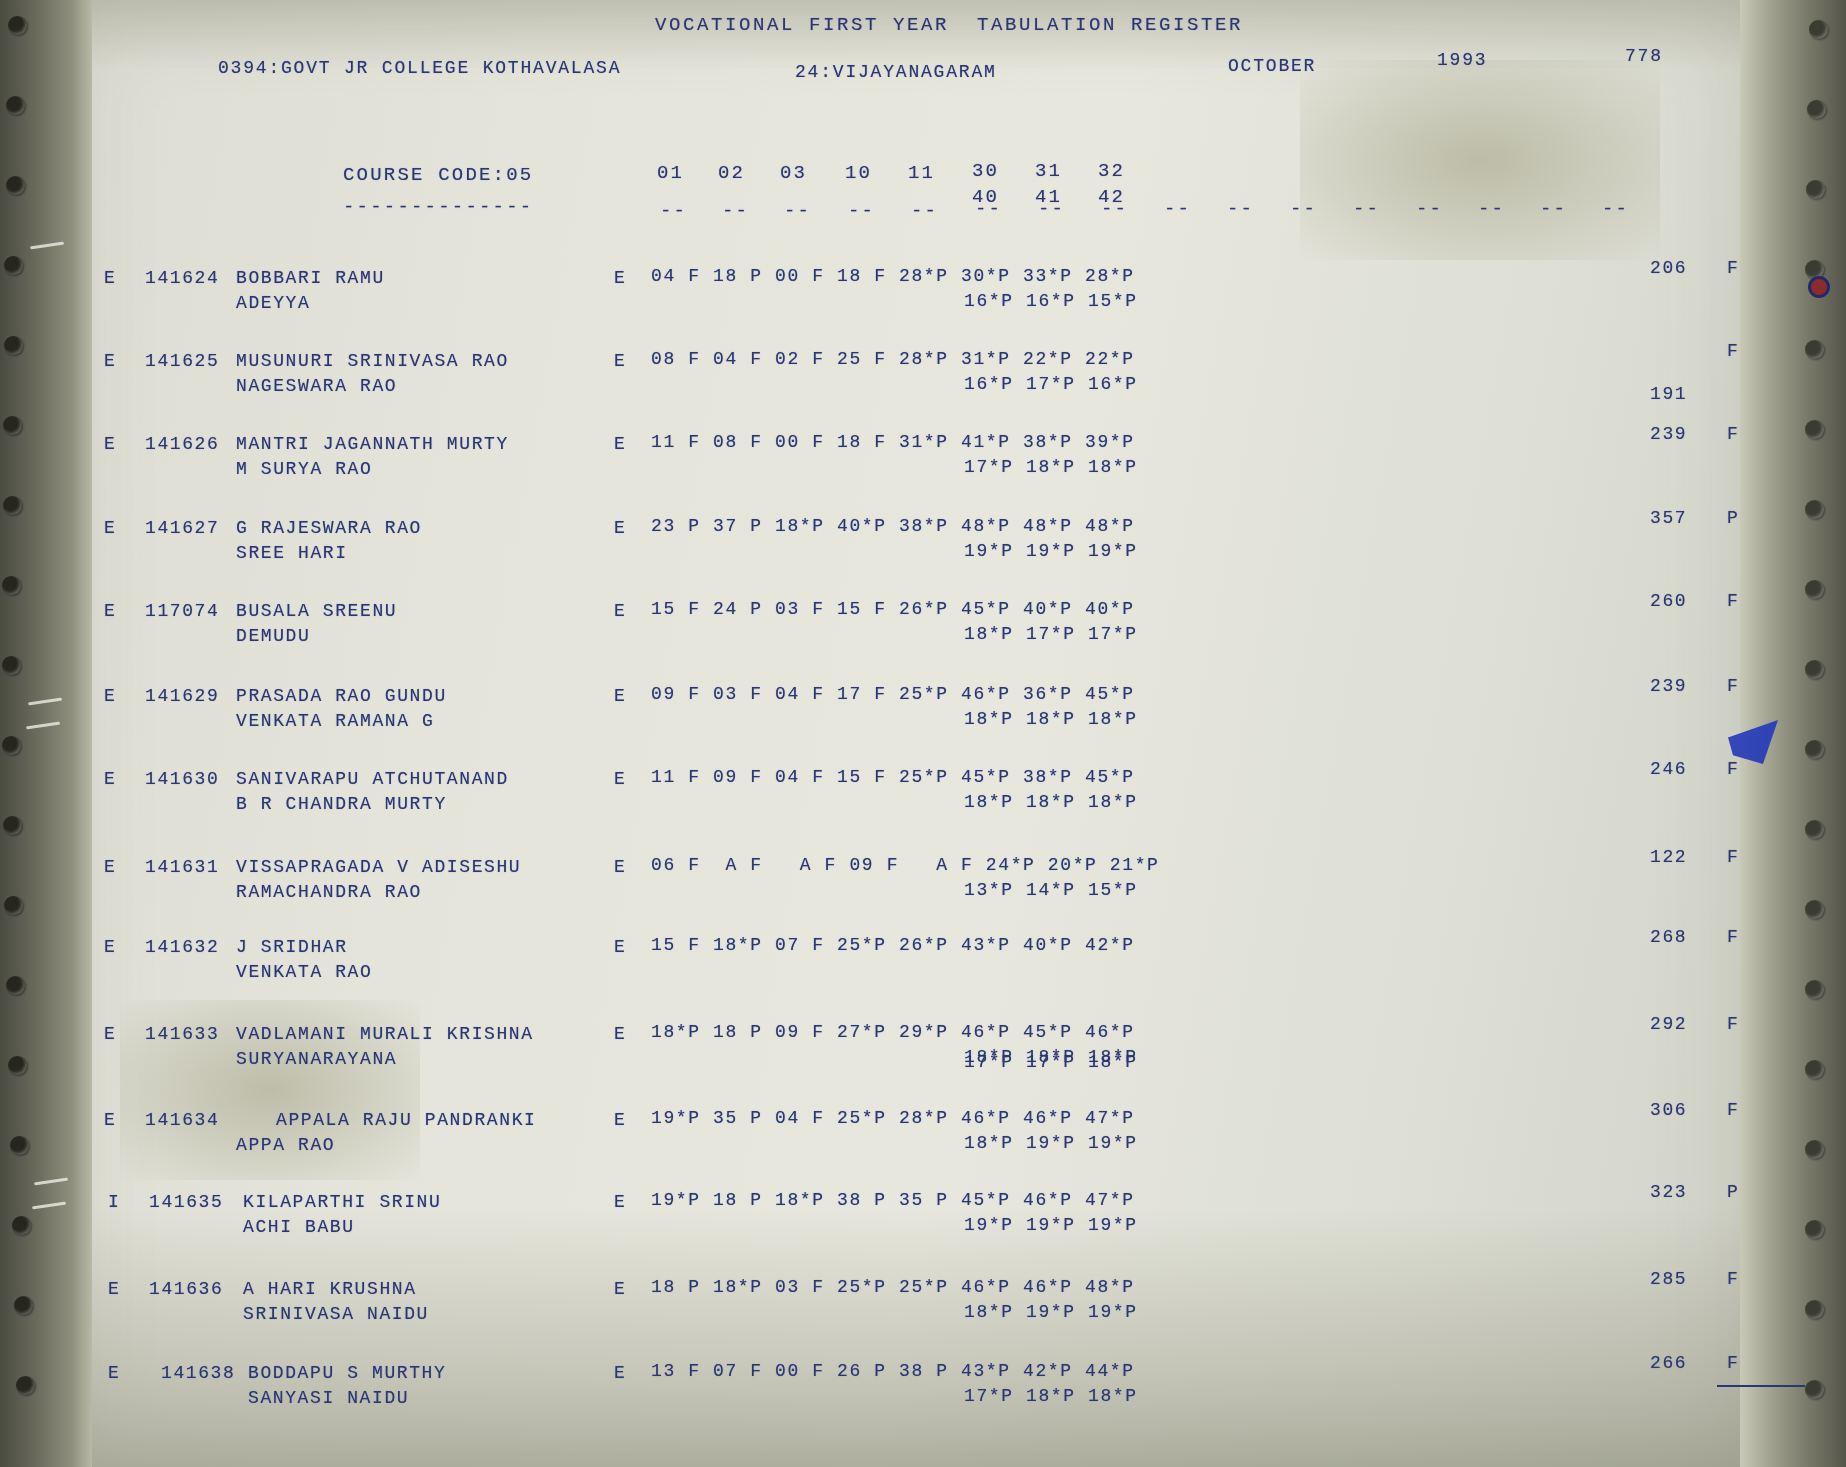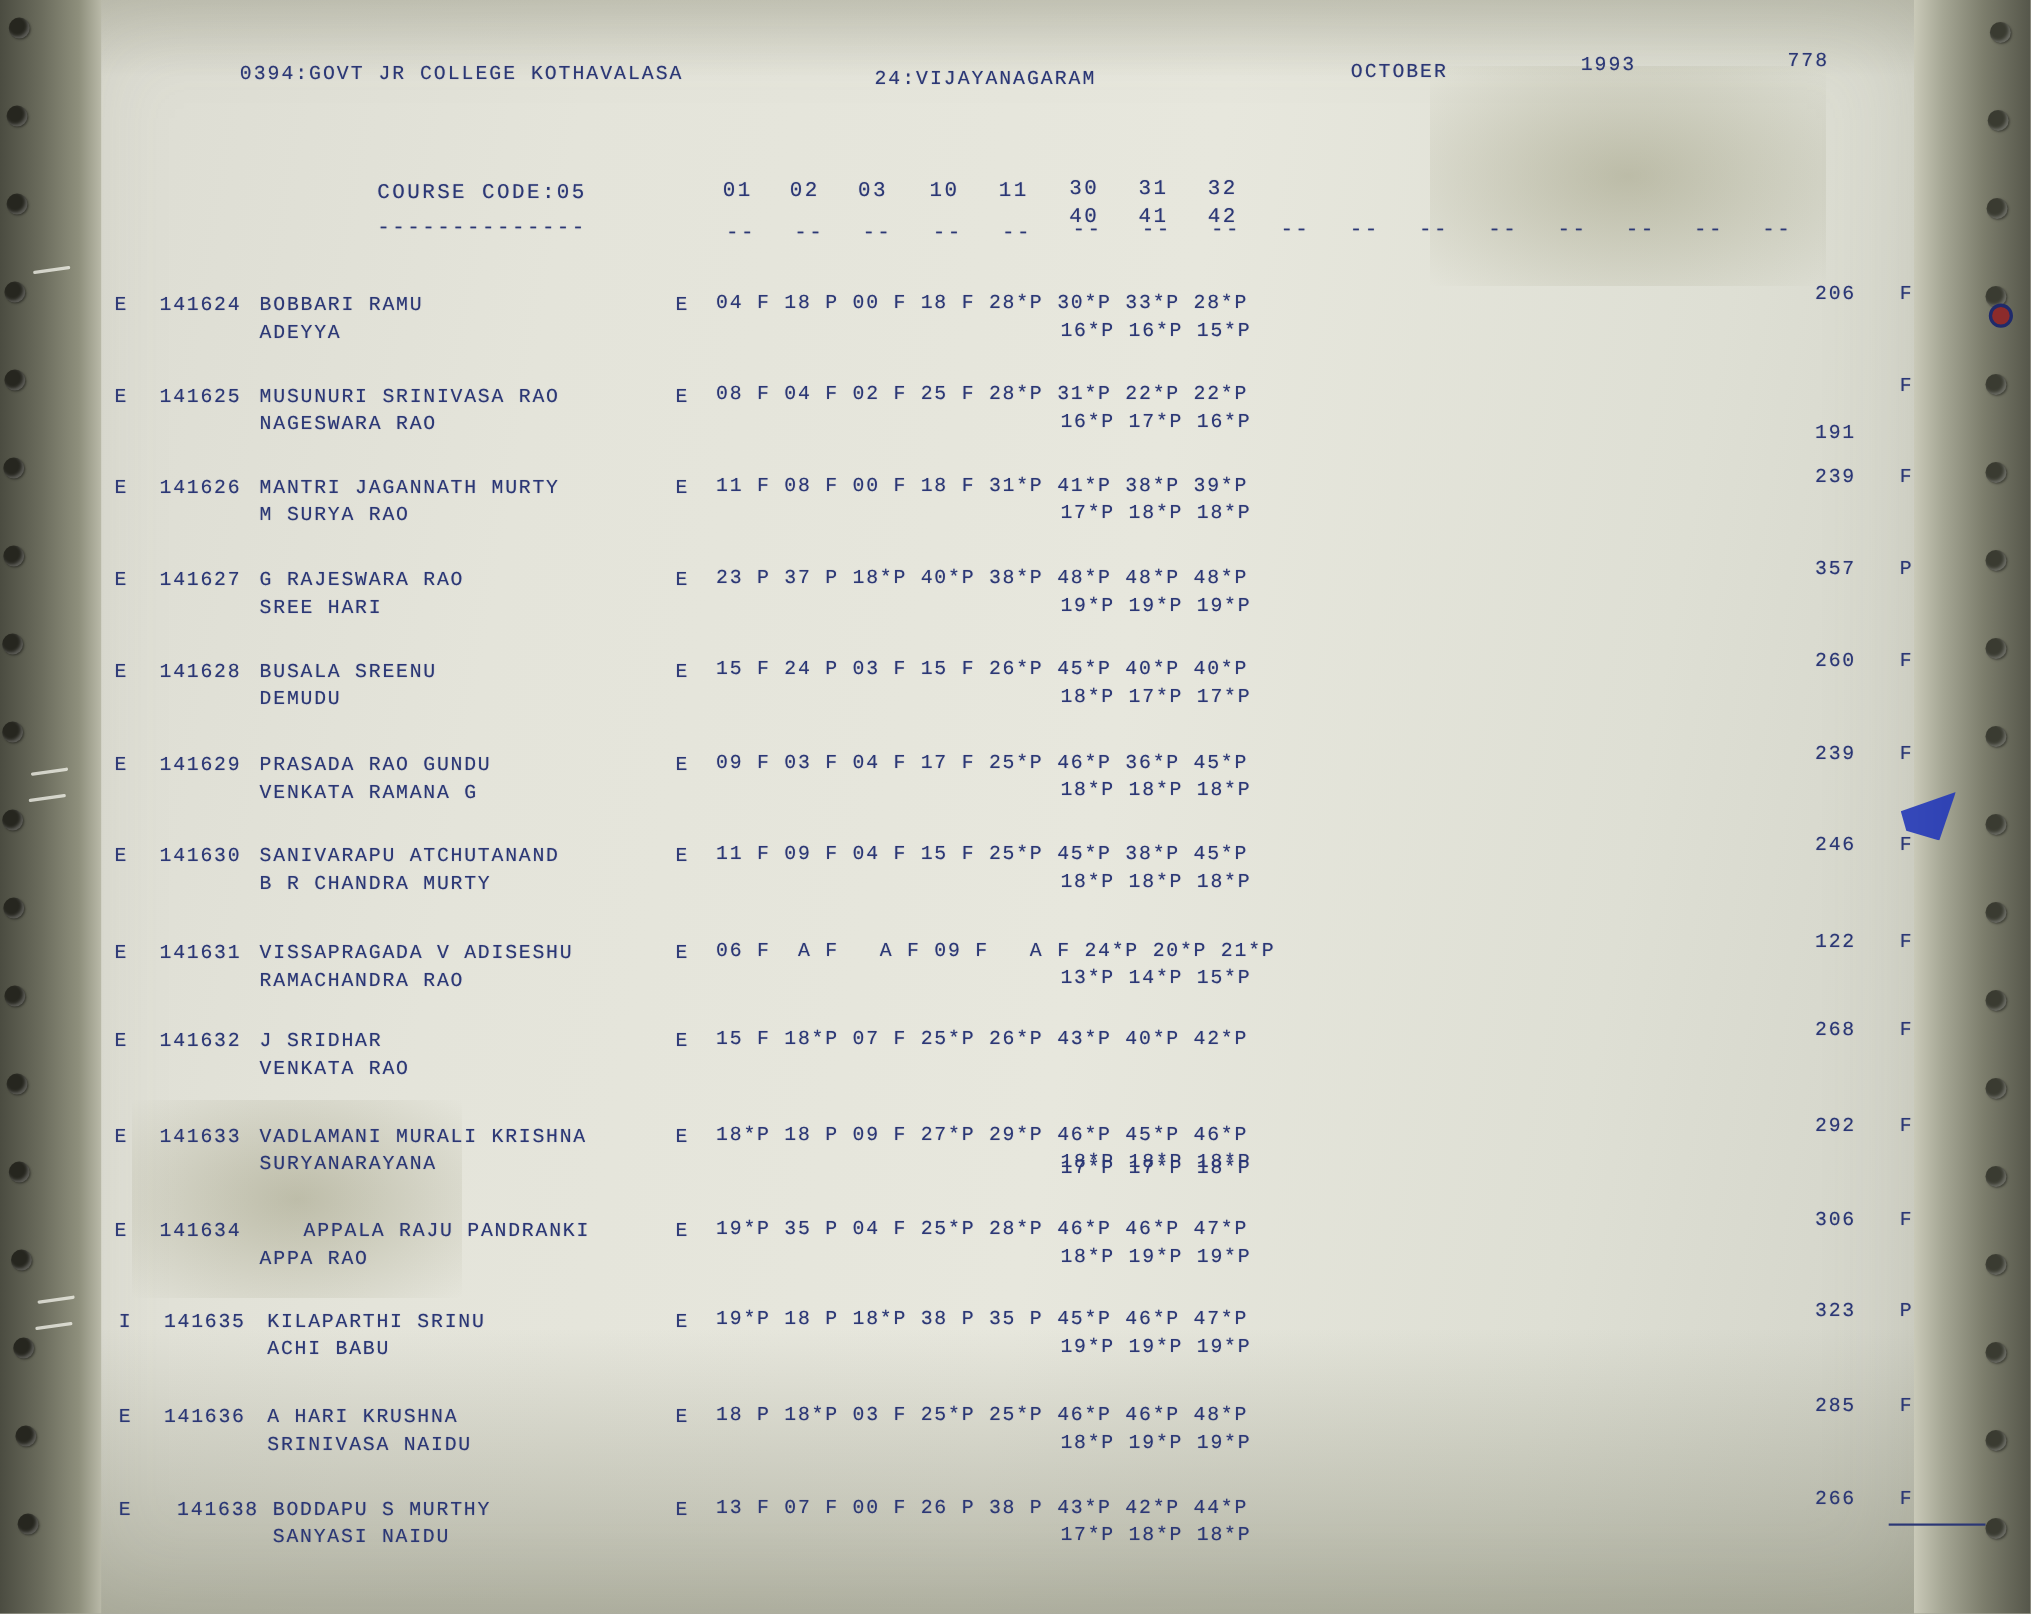--- a/index.html
+++ b/index.html
@@ -176,20 +176,21 @@
 
   <div class="thread" style="left:30px; top:244px;"></div>
   <div class="thread" style="left:28px; top:700px;"></div>
   <div class="thread" style="left:26px; top:724px;"></div>
   <div class="thread" style="left:34px; top:1180px;"></div>
   <div class="thread" style="left:32px; top:1204px;"></div>
 
   <div class="smudge" style="left:120px; top:1000px; width:300px; height:180px;"></div>
   <div class="smudge" style="left:1300px; top:60px; width:360px; height:200px;"></div>
 
+  <div class="t title" style="left:655px; top:14px;">VOCATIONAL FIRST YEAR  TABULATION REGISTER</div>
 
   <div class="t hdr" style="left:218px; top:58px;">0394:GOVT JR COLLEGE KOTHAVALASA</div>
   <div class="t hdr" style="left:795px; top:62px;">24:VIJAYANAGARAM</div>
   <div class="t hdr" style="left:1228px; top:56px;">OCTOBER</div>
   <div class="t hdr" style="left:1437px; top:50px;">1993</div>
   <div class="t hdr" style="left:1625px; top:46px;">778</div>
 
   <div class="t colhdr" style="left:343px; top:164px;">COURSE CODE:05</div>
   <div class="t colhdr" style="left:343px; top:196px;">--------------</div>
 
@@ -257,21 +258,21 @@
   <div class="t row" style="left:145px; top:518px;">141627</div>
   <div class="t row" style="left:236px; top:518px;">G RAJESWARA RAO</div>
   <div class="t row" style="left:236px; top:543px;">SREE HARI</div>
   <div class="t row" style="left:614px; top:518px;">E</div>
   <div class="t row" style="left:651px; top:516px;">23 P 37 P 18*P 40*P 38*P 48*P 48*P 48*P</div>
   <div class="t row" style="left:964px; top:541px;">19*P 19*P 19*P</div>
   <div class="t row" style="left:1650px; top:508px;">357</div>
   <div class="t row" style="left:1727px; top:508px;">P</div>
 
   <div class="t row" style="left:104px; top:601px;">E</div>
-  <div class="t row" style="left:145px; top:601px;">141628</div>
+  <div class="t row" style="left:145px; top:601px;">117074</div>
   <div class="t row" style="left:236px; top:601px;">BUSALA SREENU</div>
   <div class="t row" style="left:236px; top:626px;">DEMUDU</div>
   <div class="t row" style="left:614px; top:601px;">E</div>
   <div class="t row" style="left:651px; top:599px;">15 F 24 P 03 F 15 F 26*P 45*P 40*P 40*P</div>
   <div class="t row" style="left:964px; top:624px;">18*P 17*P 17*P</div>
   <div class="t row" style="left:1650px; top:591px;">260</div>
   <div class="t row" style="left:1727px; top:591px;">F</div>
 
   <div class="t row" style="left:104px; top:686px;">E</div>
   <div class="t row" style="left:145px; top:686px;">141629</div>

